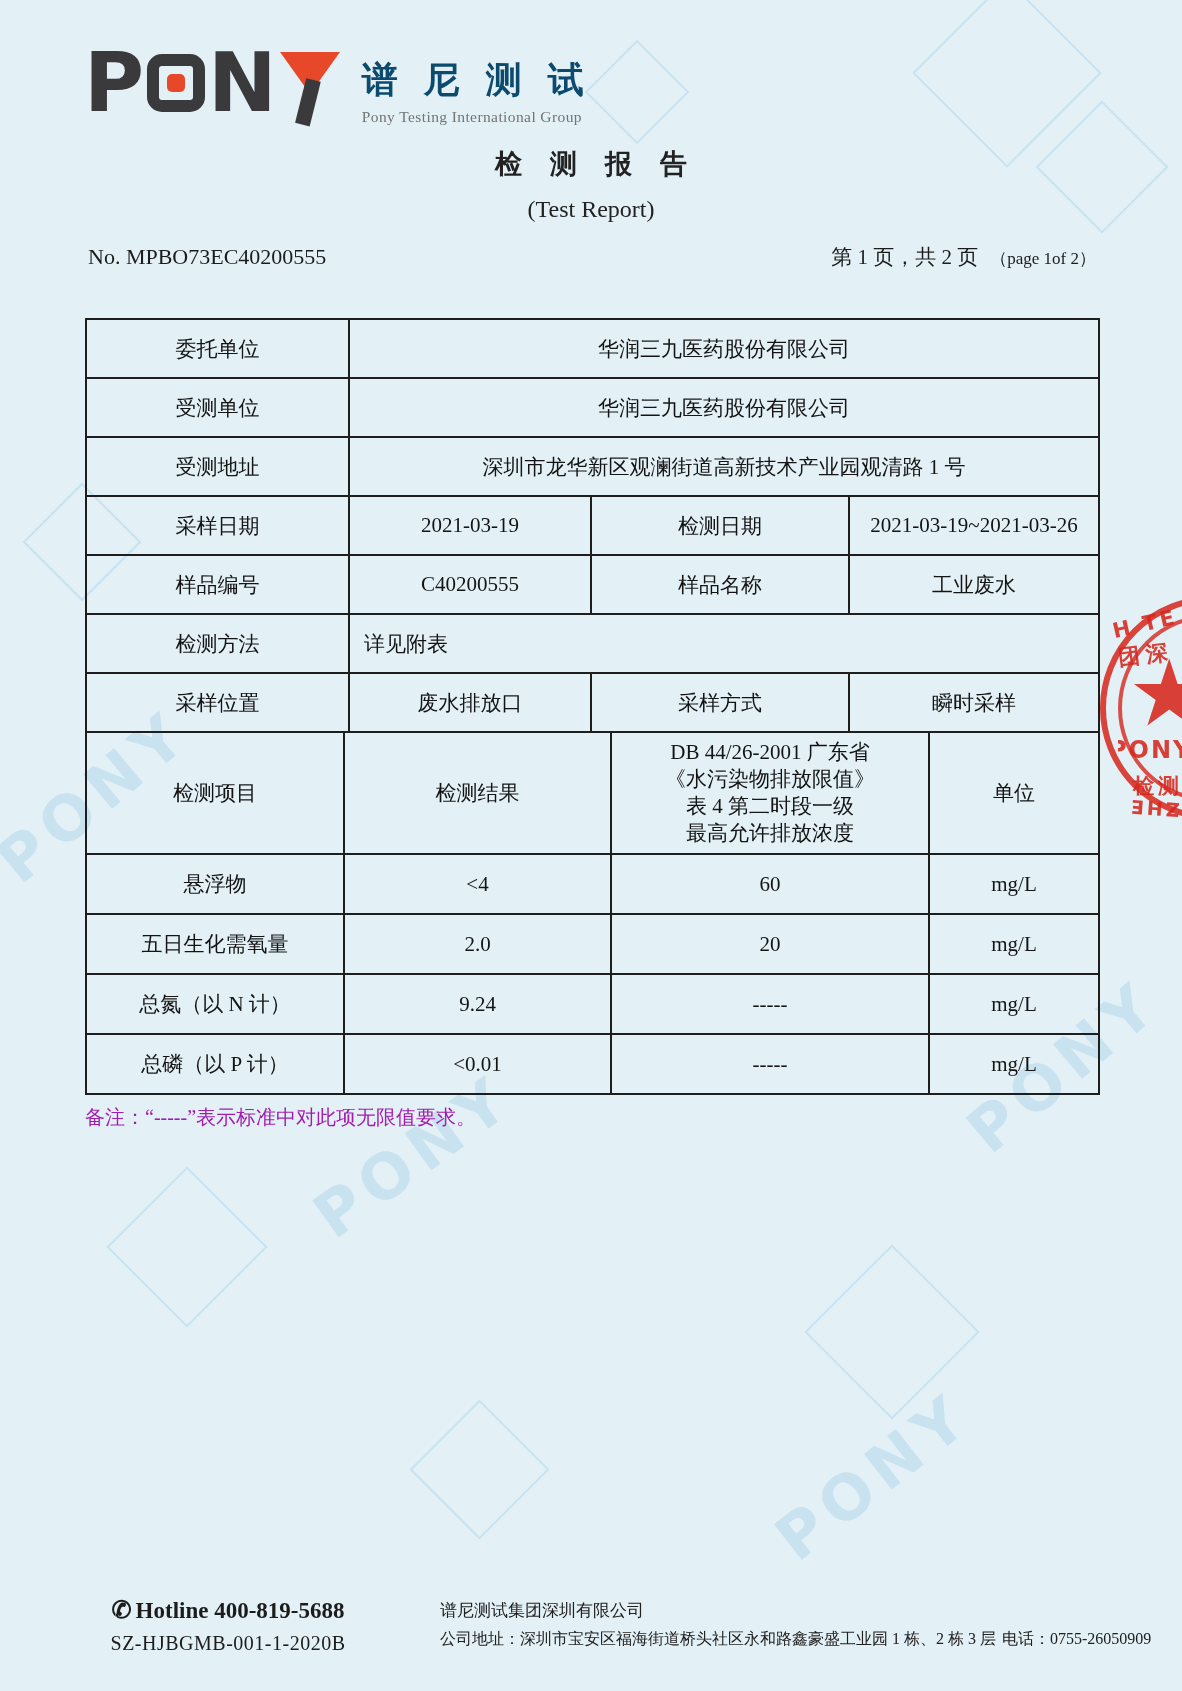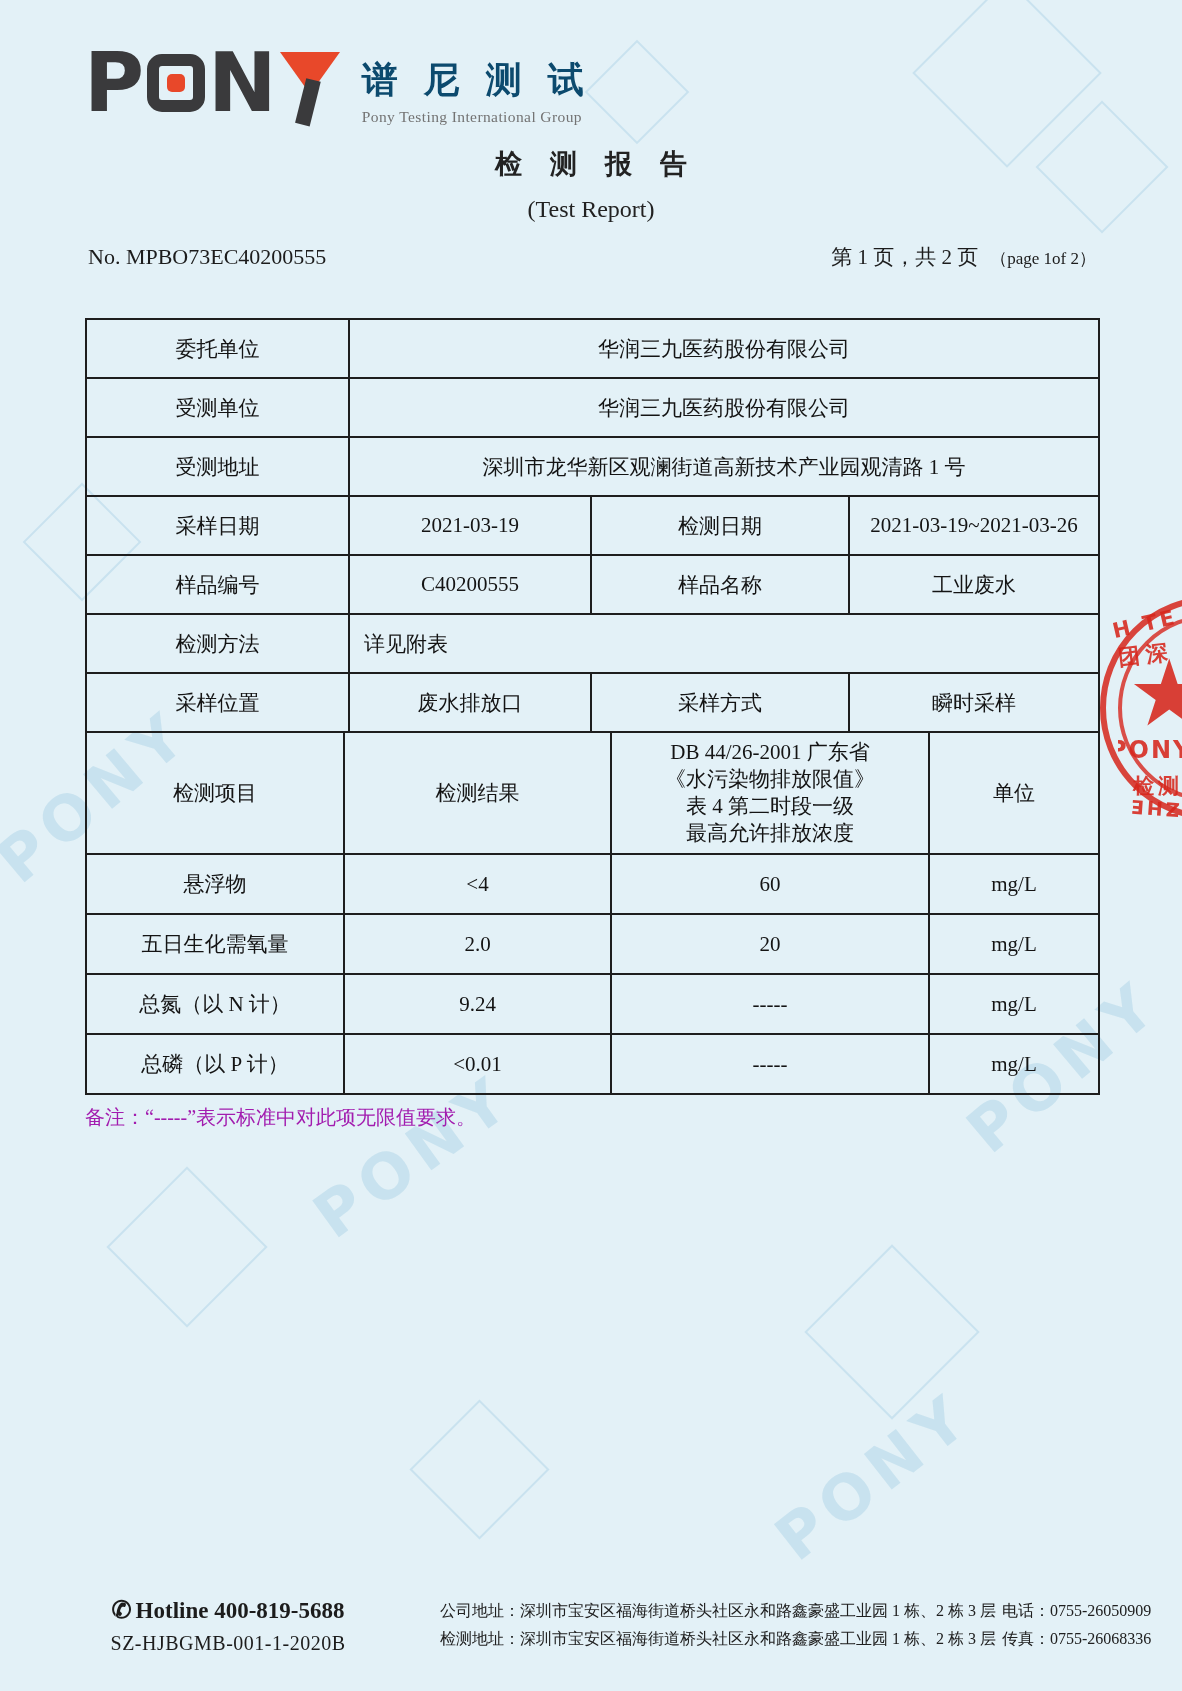--- a/index.html
+++ b/index.html
@@ -246,24 +246,21 @@
   </div>
 
   <div class="footer">
     <div class="f-left">
       <div class="hotline">
         <span class="phone-icon">✆</span><span>Hotline 400-819-5688</span>
       </div>
       <div class="doc-code">SZ-HJBGMB-001-1-2020B</div>
     </div>
     <div class="f-right">
+      <div class="f-company">谱尼测试集团深圳有限公司</div>
       <div class="addr-row">
         <span class="addr-text">公司地址：深圳市宝安区福海街道桥头社区永和路鑫豪盛工业园 1 栋、2 栋 3 层</span>
         <span class="addr-contact">电话：0755-26050909</span>
       </div>
-      <div class="addr-row">
-        <span class="addr-text">检测地址：深圳市宝安区福海街道桥头社区永和路鑫豪盛工业园 1 栋、2 栋 3 层</span>
-        <span class="addr-contact">传真：0755-26068336</span>
-      </div>
     </div>
   </div>
 
 </div>
 
 </body></html>

